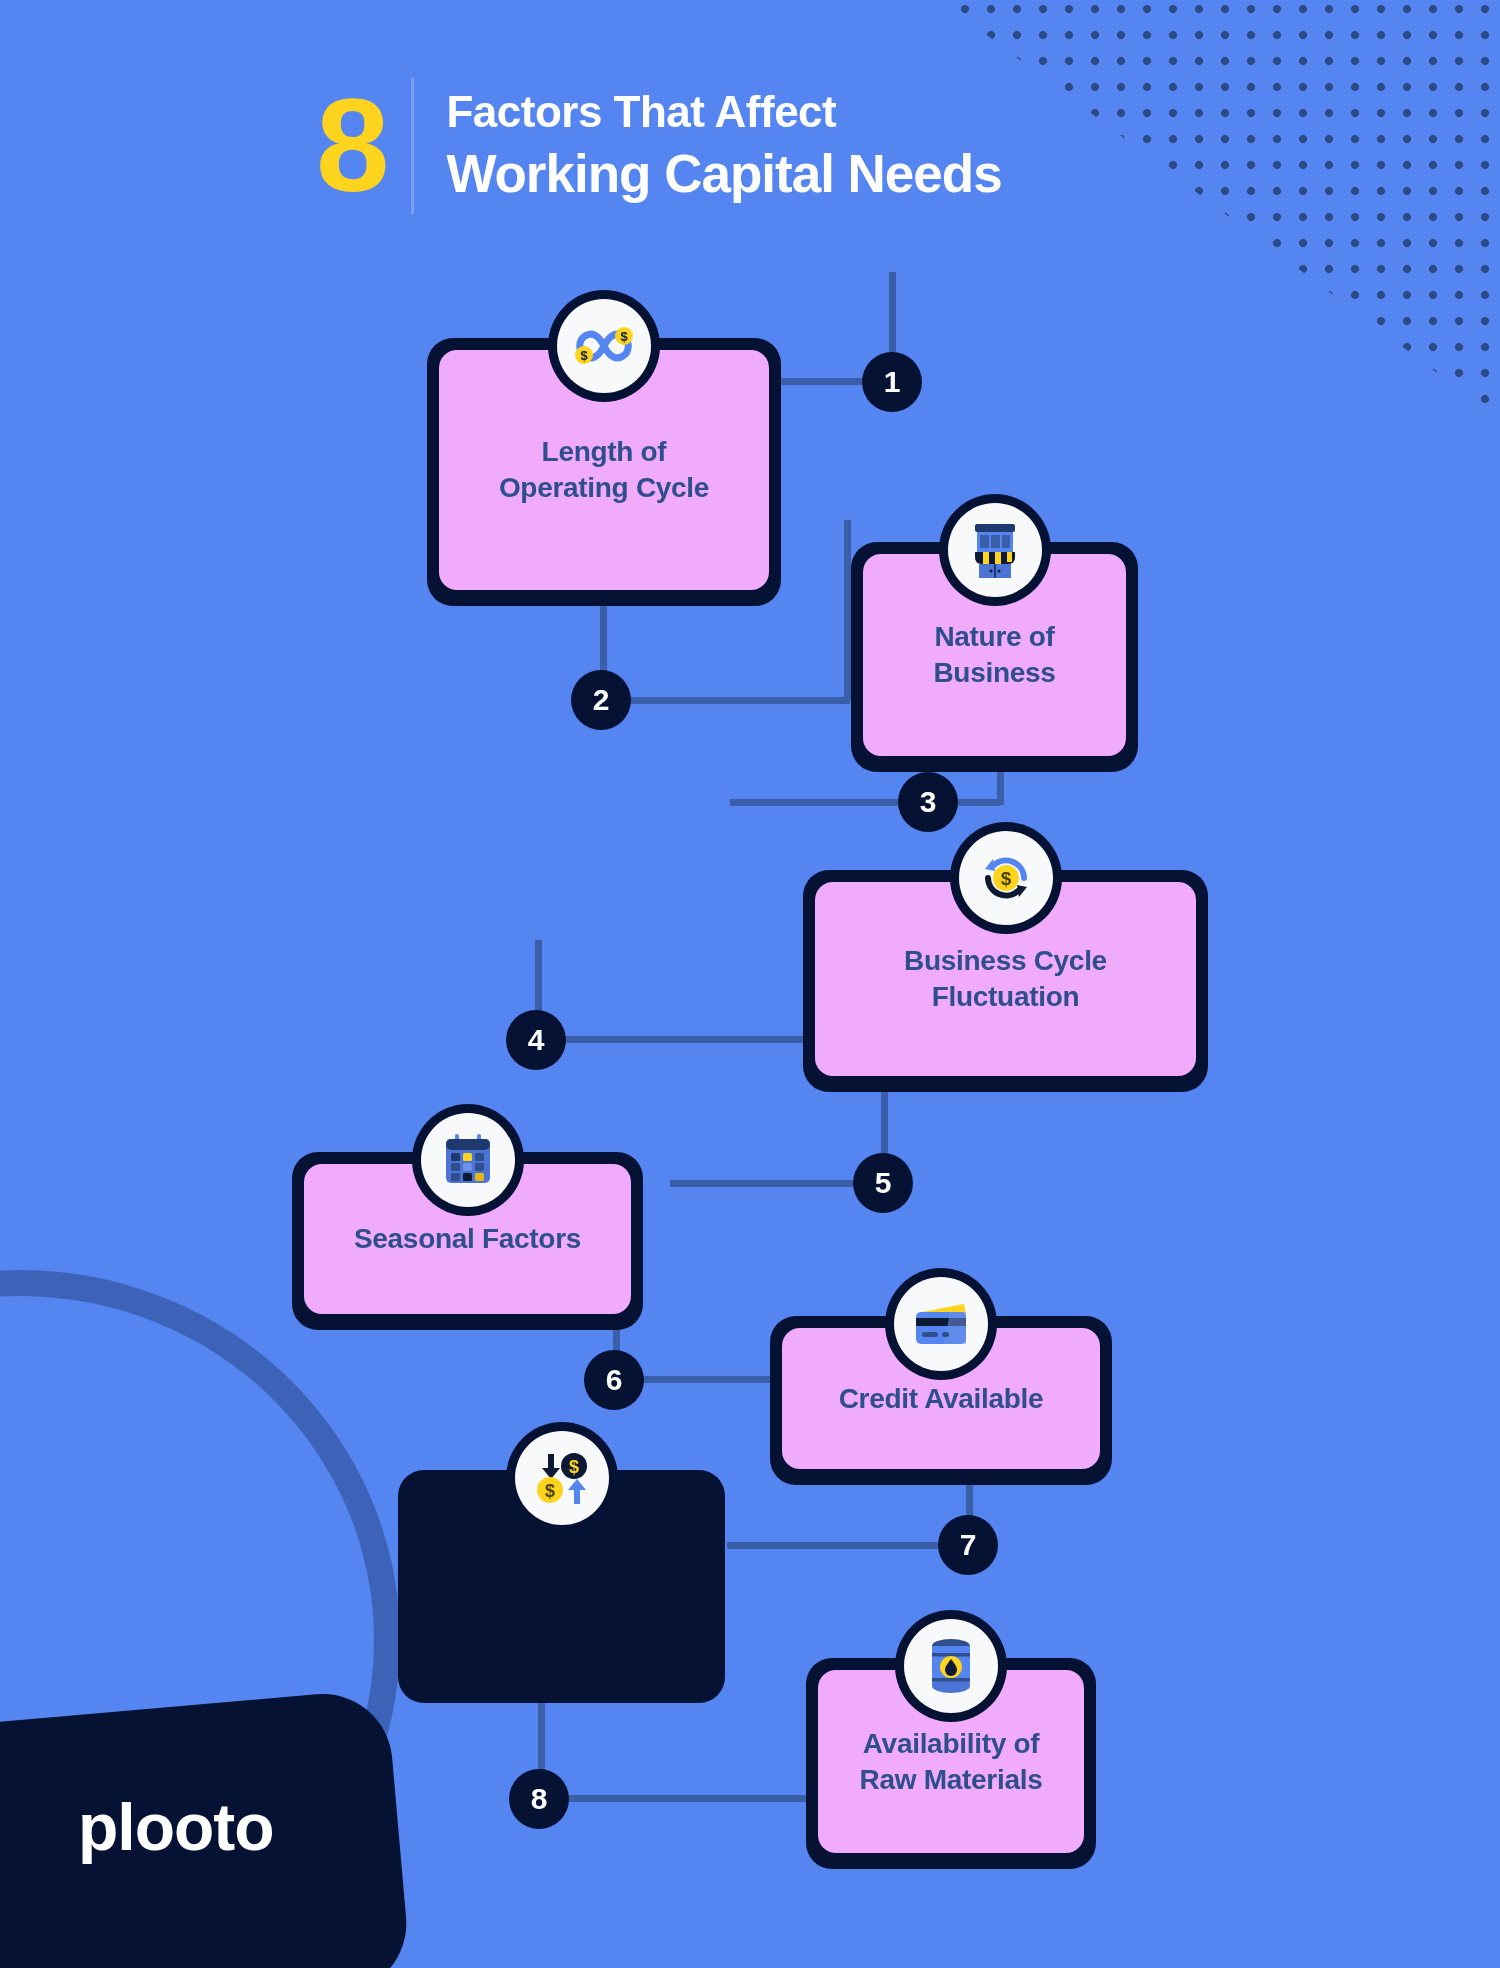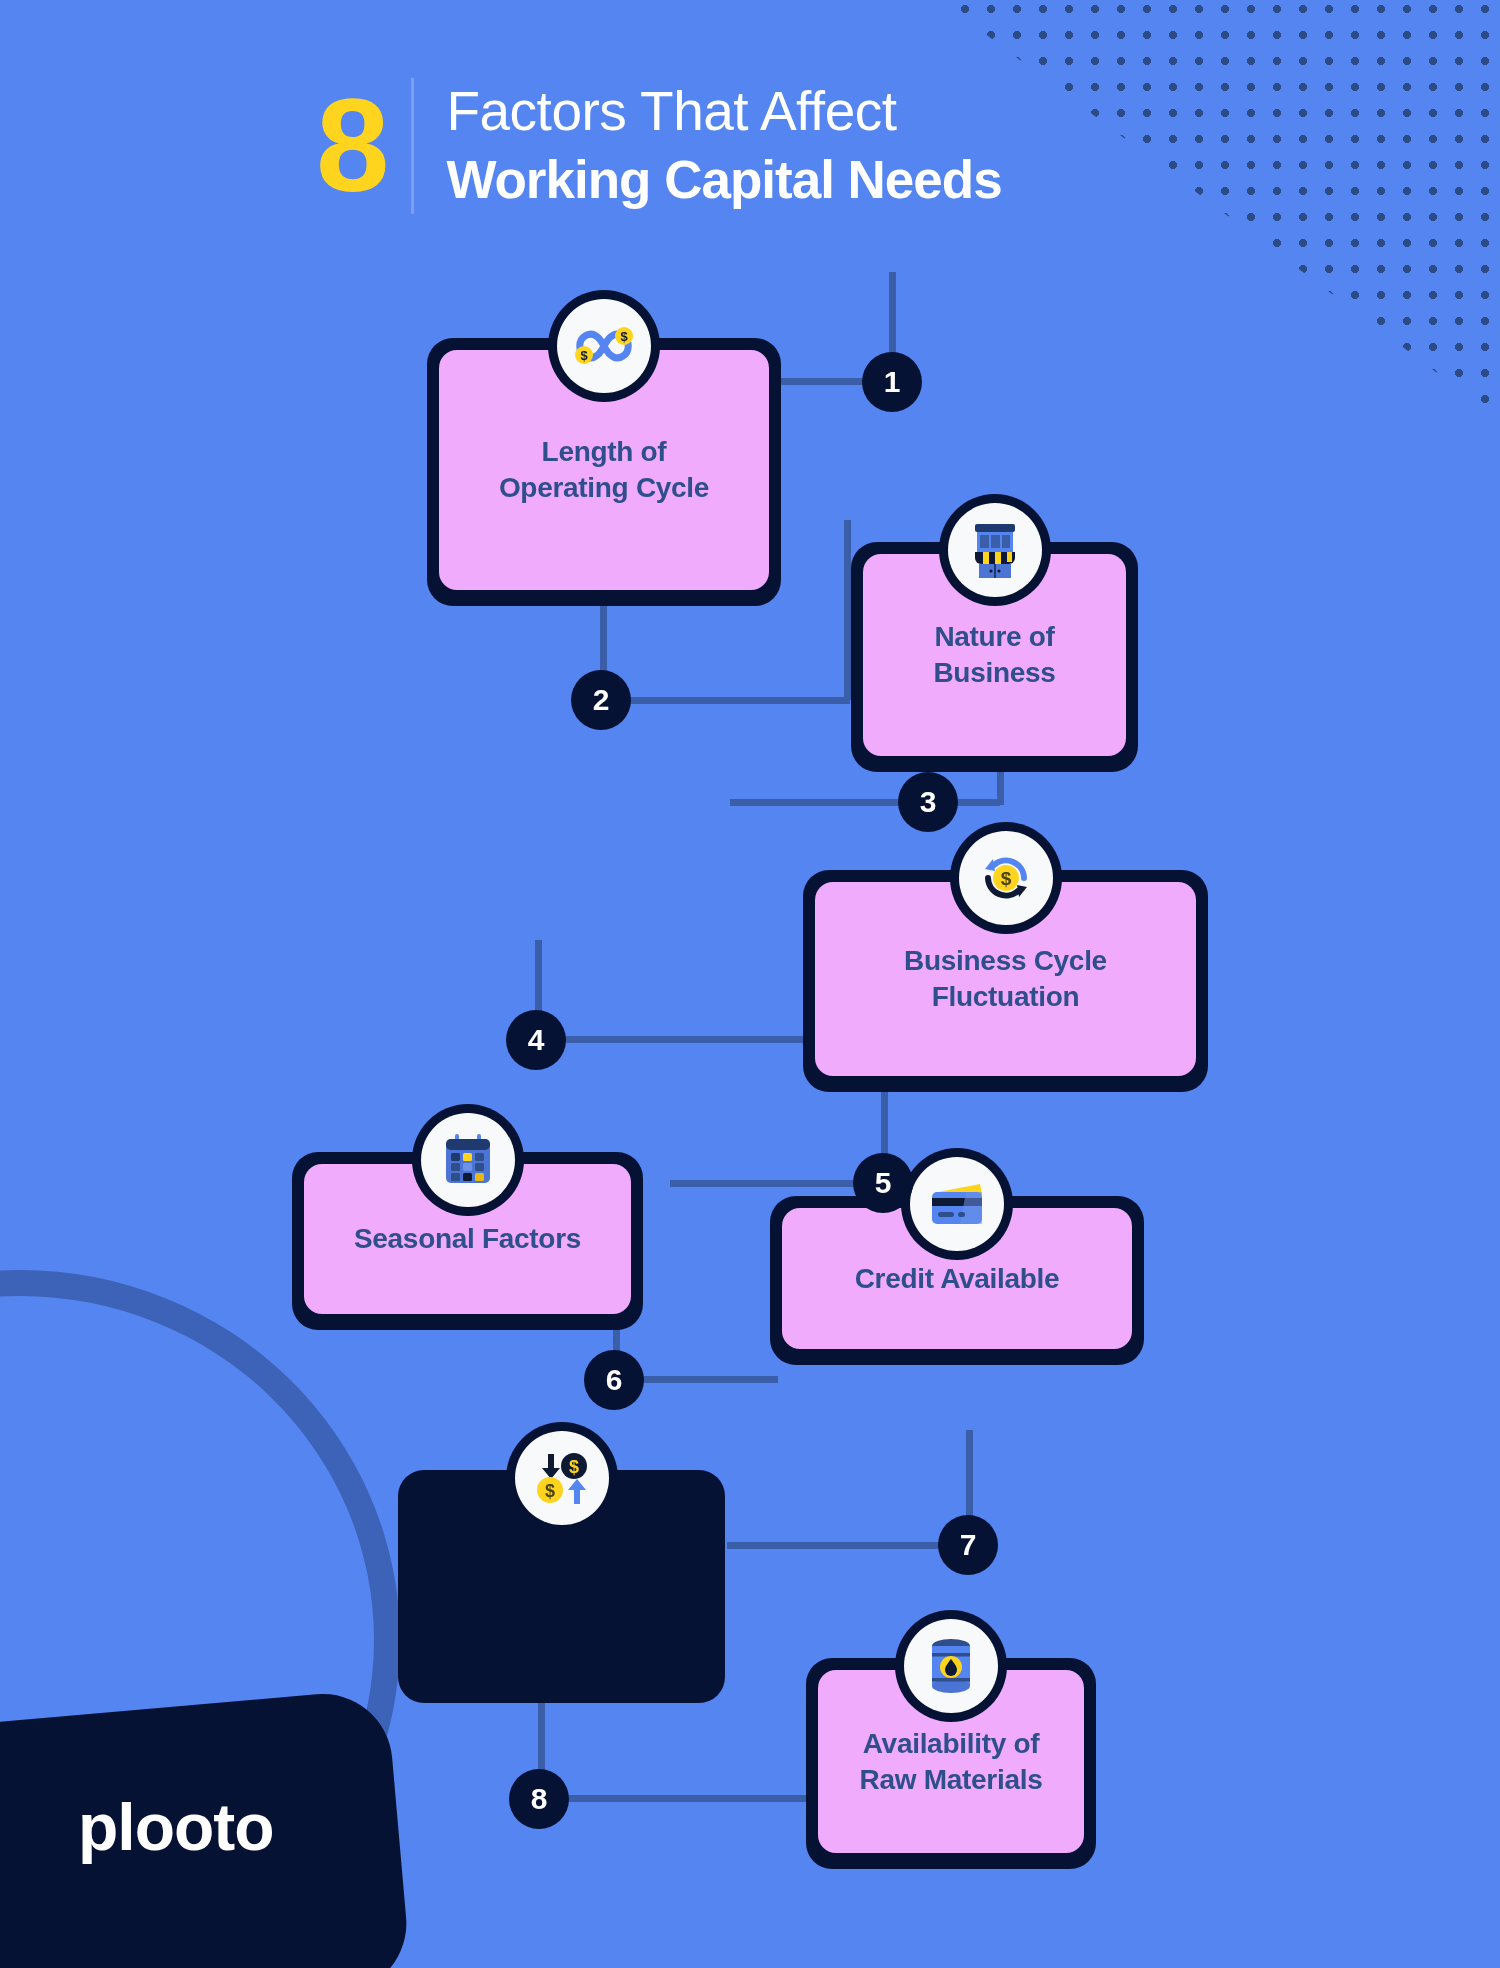--- a/index.html
+++ b/index.html
@@ -44,21 +44,21 @@
 
   
   #header{ position:absolute; left:316px; top:78px; display:flex; align-items:center; gap:26px; }
   #big-number{
     color:#FFD41F; font-size:132px; font-weight:700; line-height:1;
     letter-spacing:-4px;
   }
   #header-divider{ width:3px; height:136px; background:#7BA0F2; }
   #header-lines{ padding-left:6px; }
   #title-small{
-    color:#FFFFFF; font-size:55px; font-weight:400; line-height:1.18;
+    color:#FFFFFF; font-size:44px; font-weight:700; line-height:1.18;
     letter-spacing:-0.5px;
   }
   #title-big{
     color:#FFFFFF; font-size:53px; font-weight:700; line-height:1.22;
     letter-spacing:-1px; margin-top:4px;
   }
 
   
   #diagram{ position:absolute; left:0; top:0; width:1500px; height:1968px; }
 
@@ -240,21 +240,21 @@
           <rect x="25" y="43" width="9" height="8" rx="1.5" fill="#0E1A33"></rect>
           <rect x="37" y="43" width="9" height="8" rx="1.5" fill="#E8B916"></rect>
         </svg>
       </div>
     </div>
     <div class="card-inner">
       <div class="card-label">Seasonal Factors</div>
     </div>
   </div>
 
-  <div class="card" style="left:770px; top:1196px; width:374px; height:169px;">
+  <div class="card" style="left:770px; top:1316px; width:342px; height:169px;">
     <div class="card-frame"></div>
     <div class="icon-bubble">
       <div class="icon-bubble-in">
         <svg width="62" height="48" viewBox="0 0 62 48">
           <path d="M12 12 L54 4 L56 14 L14 22 Z" fill="#FFD41F"></path>
           <rect x="6" y="12" width="50" height="32" rx="5" fill="#5585F0"></rect>
           <rect x="6" y="18" width="50" height="8" fill="#0E1A33"></rect>
           <path d="M40 12 h16 v32 h-22 z" fill="#6D92E8" opacity="0.55"></path>
           <rect x="12" y="32" width="16" height="5" rx="2.5" fill="#2E4E8C"></rect>
           <rect x="32" y="32" width="7" height="5" rx="2.5" fill="#2E4E8C"></rect>

